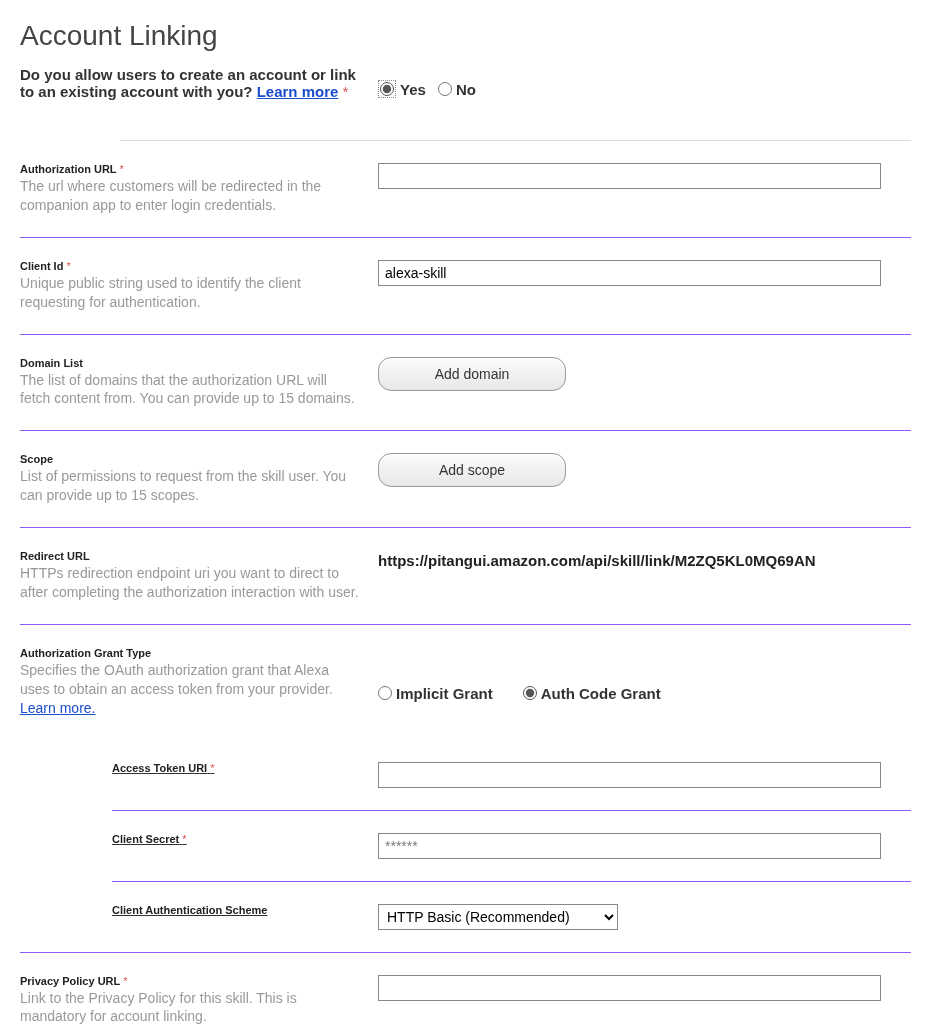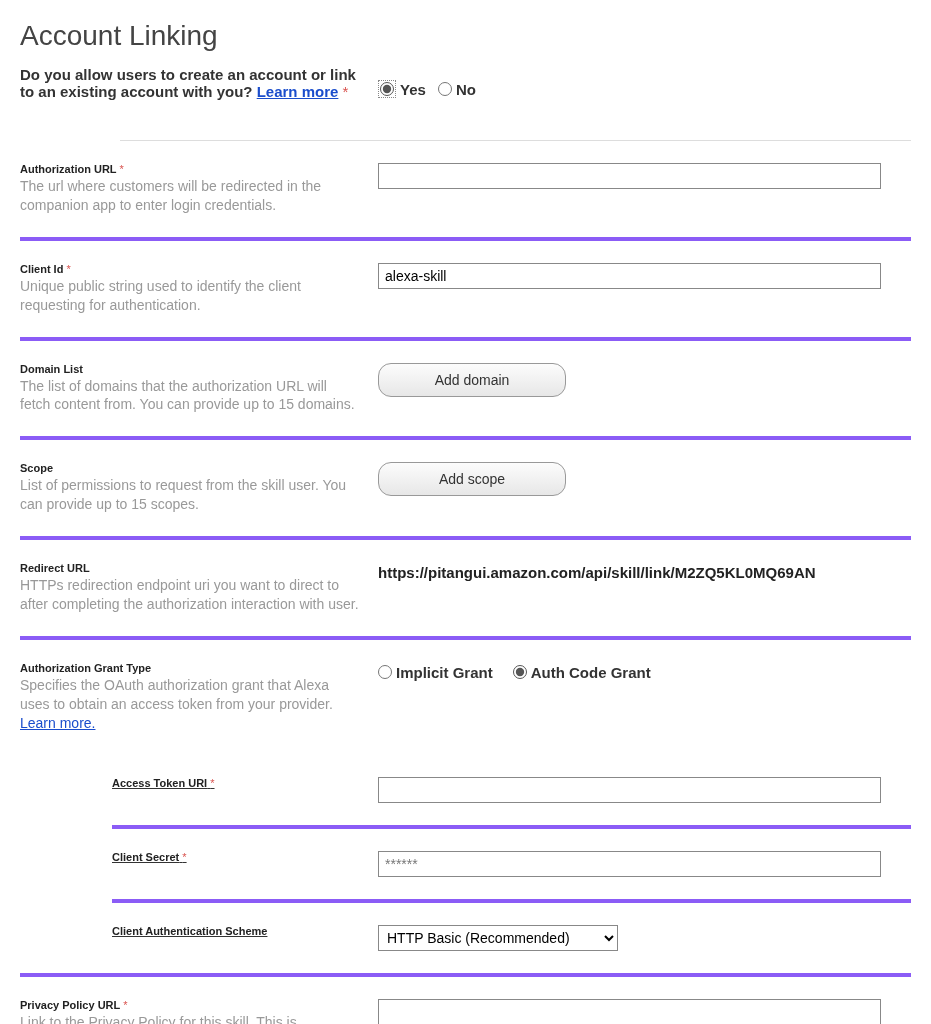--- a/index.html
+++ b/index.html
@@ -61,21 +61,21 @@
       padding: 1px;
       line-height: 0;
     }
     input[type="radio"] {
       width: 14px;
       height: 14px;
       accent-color: #555;
     }
     .section {
       display: flex;
-      border-top: 4px solid #8b5cf6;
+      border-top: 1px solid #8b5cf6;
       padding-top: 0;
       margin-top: 0;
     }
     .section-first {
       border-top: none;
     }
     .label-col {
       width: 358px;
       padding: 22px 18px 22px 0;
     }
@@ -135,24 +135,25 @@
       height: 26px;
       border: 1px solid #888;
       background: #fff;
       font-size: 14px;
       padding: 3px 4px;
       min-width: 240px;
     }
     .inline-radio-row {
       display: flex;
       align-items: center;
-      gap: 12px;
+      gap: 22px;
       font-weight: 700;
       font-size: 15px;
       padding-top: 2px;
+      margin-top: 36px;
     }
     .inline-radio-row label {
       display: flex;
       align-items: center;
       gap: 4px;
       margin-right: 8px;
     }
     hr.sep {
       border: none;
       border-top: 1px solid #ddd;

